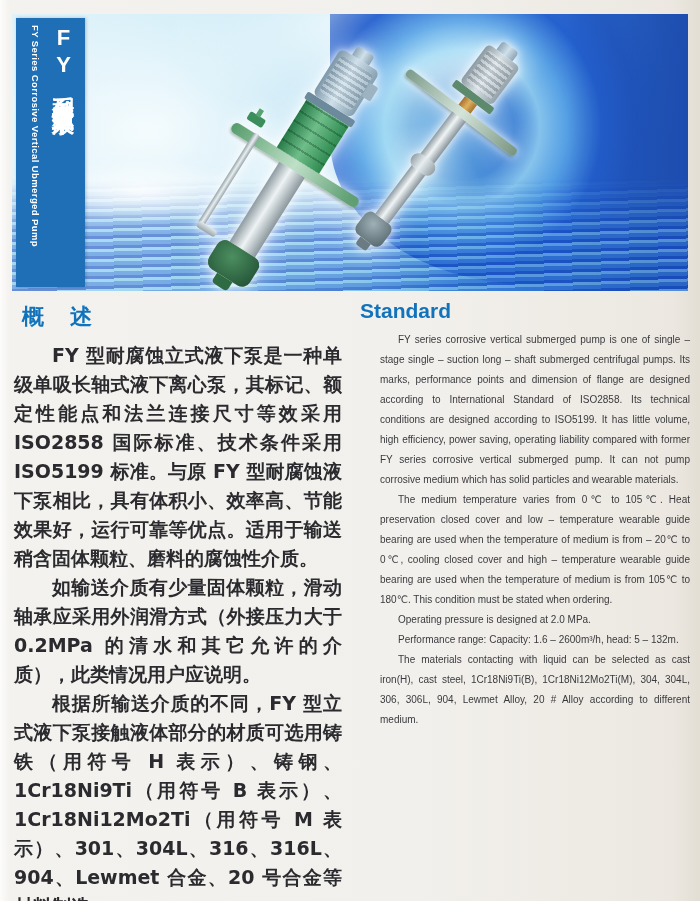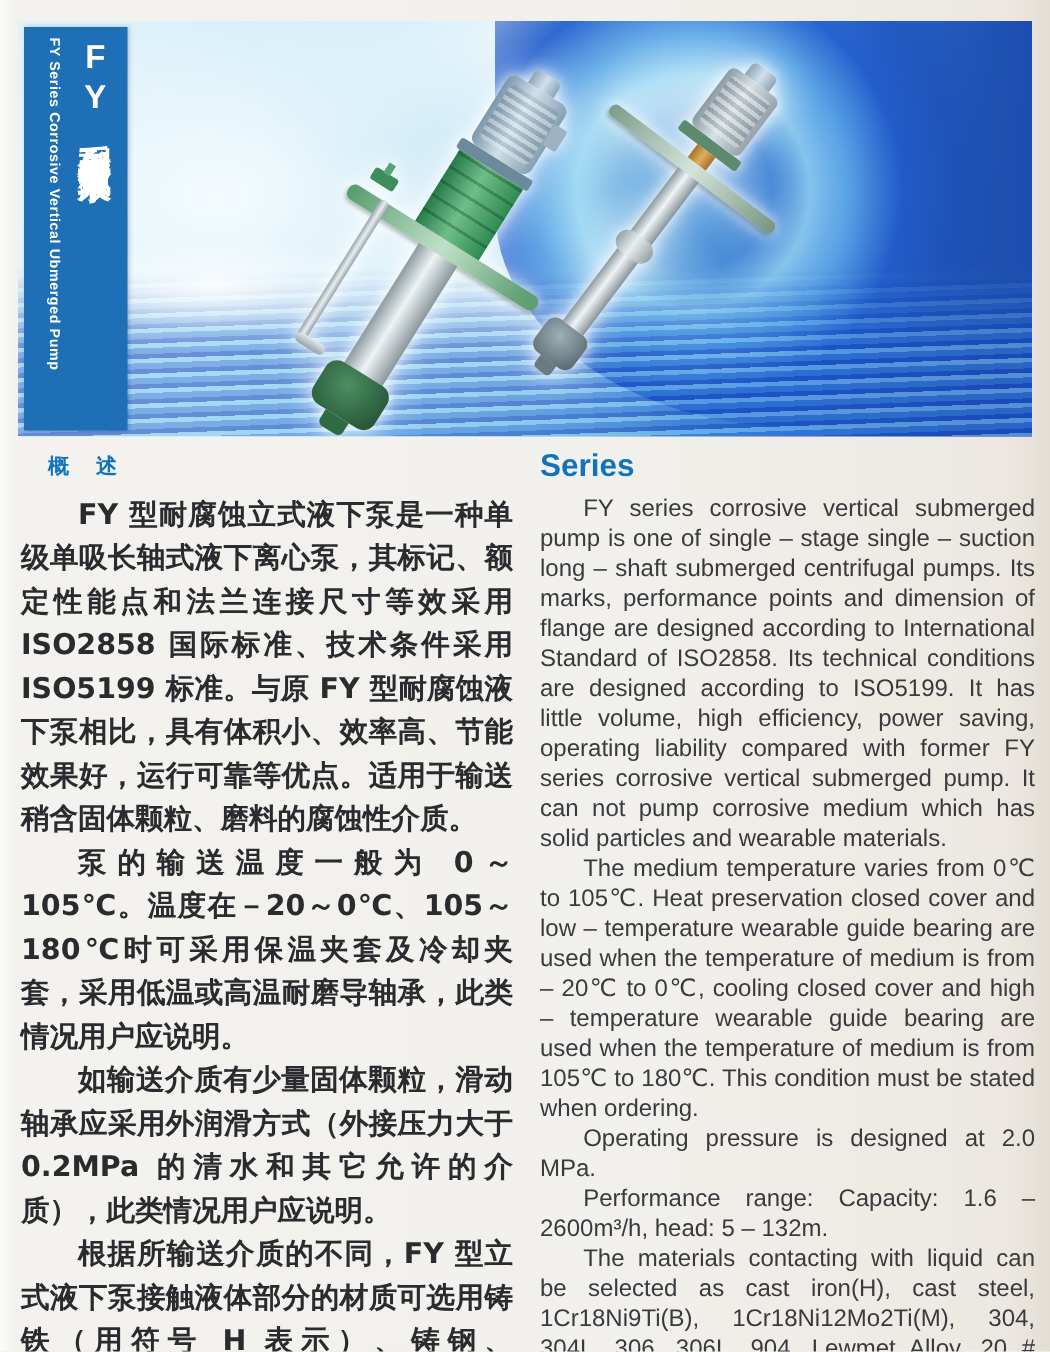--- a/index.html
+++ b/index.html
@@ -127,36 +127,37 @@
     display:block; color:#fff; font-weight:bold; font-size:9.5px; line-height:20px;
     letter-spacing:.4px;
   }
 
   
   .content { position:absolute; left:14px; top:299px; width:676px; display:flex; gap:18px; }
   .col { text-align:justify; }
   .col-zh { width:328px; }
   .col-en { width:330px; }
   .zh-heading {
-    color:var(--heading-blue,#1a6db6); font-size:14px; font-weight:bold;
-    margin:3px 0 9px 18px; letter-spacing:2px;
+    color:var(--heading-blue,#1a6db6); font-size:22px; font-weight:bold;
+    margin:3px 0 9px 8px; letter-spacing:2px;
     font-family:"DejaVu Sans", sans-serif;
   }
   .en-heading {
     color:var(--heading-blue,#1a6db6); font-size:21px; font-weight:bold;
     margin:0 0 7px 0;
   }
   .col-zh p {
     font-size:19px; line-height:29px; color:var(--text-dark,#2b2b2f);
     text-indent:2em; font-weight:700;
     font-family:"DejaVu Sans", sans-serif;
   }
   .col-en p {
-    font-size:16px; line-height:20px; color:#3a3a3e;
+    font-size:10px; line-height:20px; color:#3a3a3e;
     text-indent:1.8em;
+    margin-left:20px;
   }
 </style>
 </head>
 <body>
 
 <div class="page">
 
   <div class="hero">
     <div class="wave-curl"></div>
     <div class="wave-right-shade"></div>
@@ -196,27 +197,26 @@
       <span class="zh">FY系列耐腐蚀立式液下泵</span>
       <span class="en">FY Series Corrosive Vertical Ubmerged Pump</span>
     </div>
   </div>
 
   <div class="content">
 
     <div class="col col-zh">
       <h2 class="zh-heading">概　述</h2>
       <p>FY 型耐腐蚀立式液下泵是一种单级单吸长轴式液下离心泵，其标记、额定性能点和法兰连接尺寸等效采用 ISO2858 国际标准、技术条件采用 ISO5199 标准。与原 FY 型耐腐蚀液下泵相比，具有体积小、效率高、节能效果好，运行可靠等优点。适用于输送稍含固体颗粒、磨料的腐蚀性介质。</p>
-      <p>泵的输送温度一般为 0～105℃。温度在－20～0℃、105～180℃时可采用保温夹套及冷却夹套，采用低温或高温耐磨导轴承，此类情况用户应说明。</p>
       <p>如输送介质有少量固体颗粒，滑动轴承应采用外润滑方式（外接压力大于 0.2MPa 的清水和其它允许的介质），此类情况用户应说明。</p>
       <p>根据所输送介质的不同，FY 型立式液下泵接触液体部分的材质可选用铸铁（用符号 H 表示）、铸钢、1Cr18Ni9Ti（用符号 B 表示）、1Cr18Ni12Mo2Ti（用符号 M 表示）、301、304L、316、316L、904、Lewmet 合金、20 号合金等材料制造。</p>
     </div>
 
     <div class="col col-en">
-      <h2 class="en-heading">Series</h2>
+      <h2 class="en-heading">Standard</h2>
       <p>FY series corrosive vertical submerged pump is one of single – stage single – suction long – shaft submerged centrifugal pumps. Its marks, performance points and dimension of flange are designed according to International Standard of ISO2858. Its technical conditions are designed according to ISO5199. It has little volume, high efficiency, power saving, operating liability compared with former FY series corrosive vertical submerged pump. It can not pump corrosive medium which has solid particles and wearable materials.</p>
       <p>The medium temperature varies from 0℃ to 105℃. Heat preservation closed cover and low – temperature wearable guide bearing are used when the temperature of medium is from – 20℃ to 0℃, cooling closed cover and high – temperature wearable guide bearing are used when the temperature of medium is from 105℃ to 180℃. This condition must be stated when ordering.</p>
       <p>Operating pressure is designed at 2.0 MPa.</p>
       <p>Performance range: Capacity: 1.6 – 2600m³/h, head: 5 – 132m.</p>
       <p>The materials contacting with liquid can be selected as cast iron(H), cast steel, 1Cr18Ni9Ti(B), 1Cr18Ni12Mo2Ti(M), 304, 304L, 306, 306L, 904, Lewmet Alloy, 20 # Alloy according to different medium.</p>
     </div>
 
   </div>
 </div>
 

